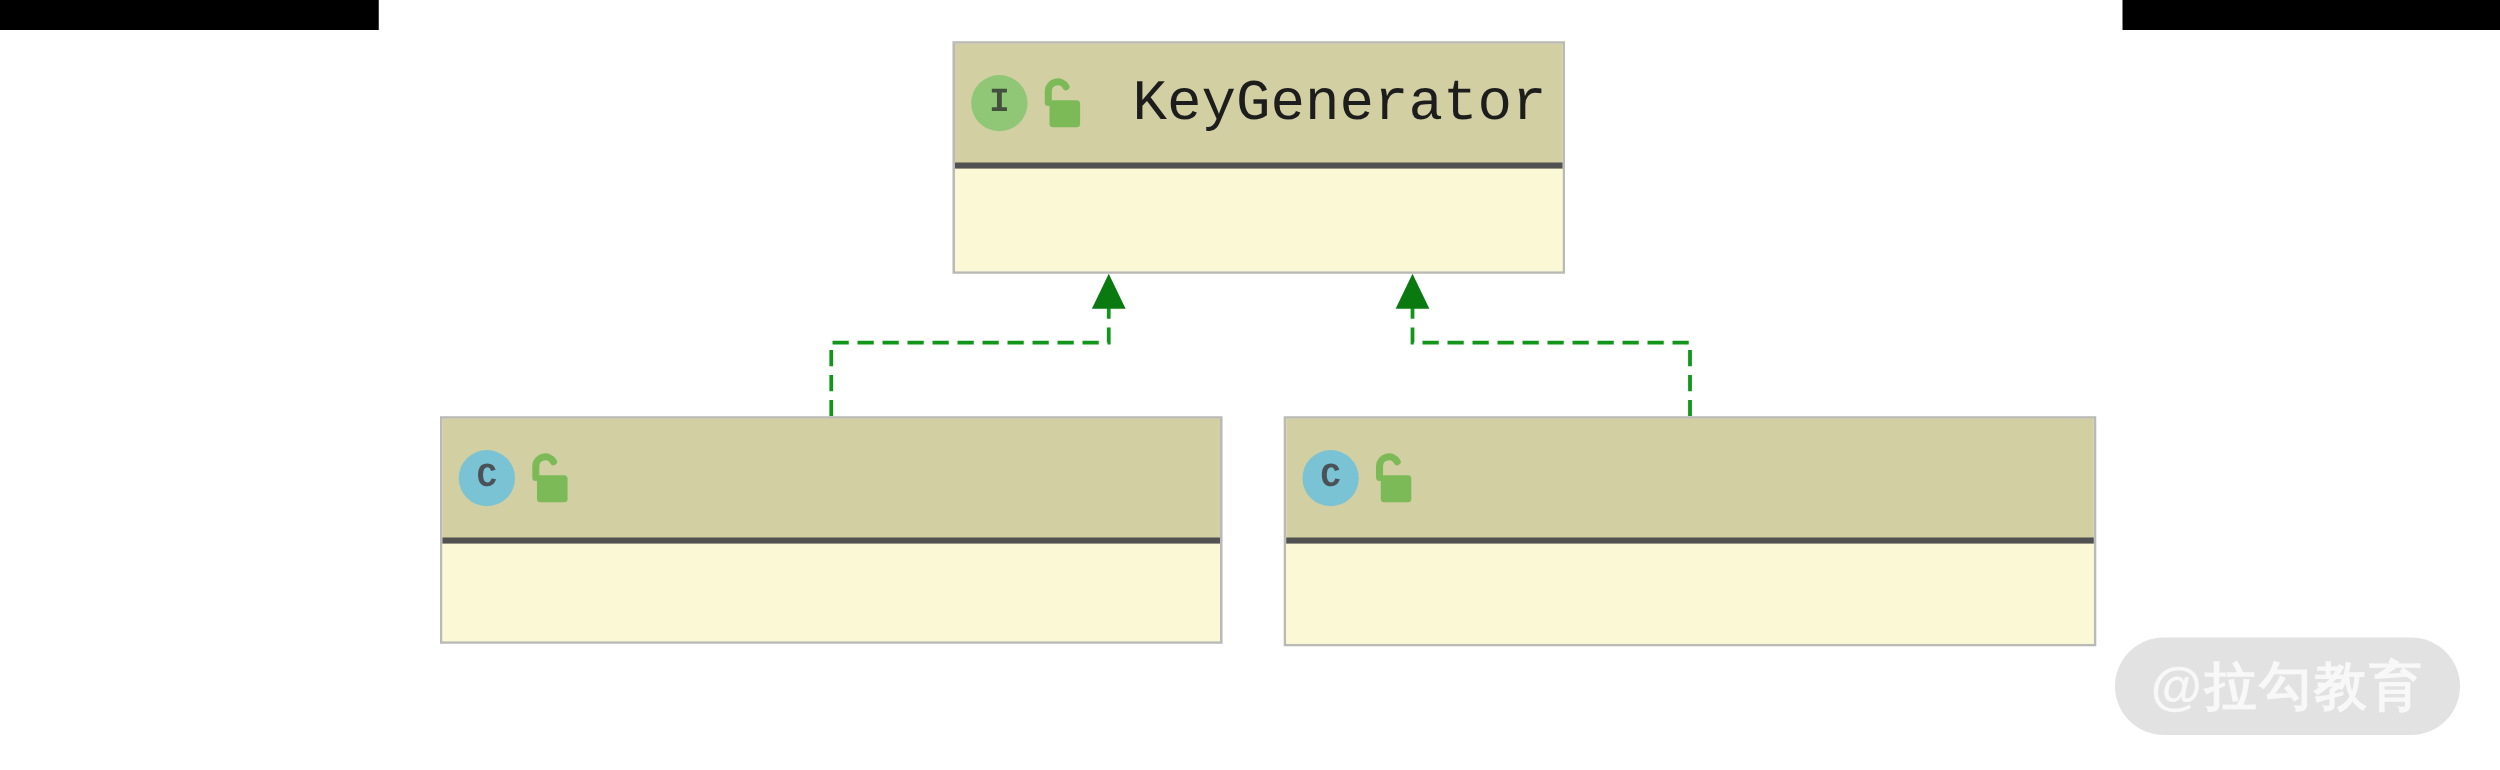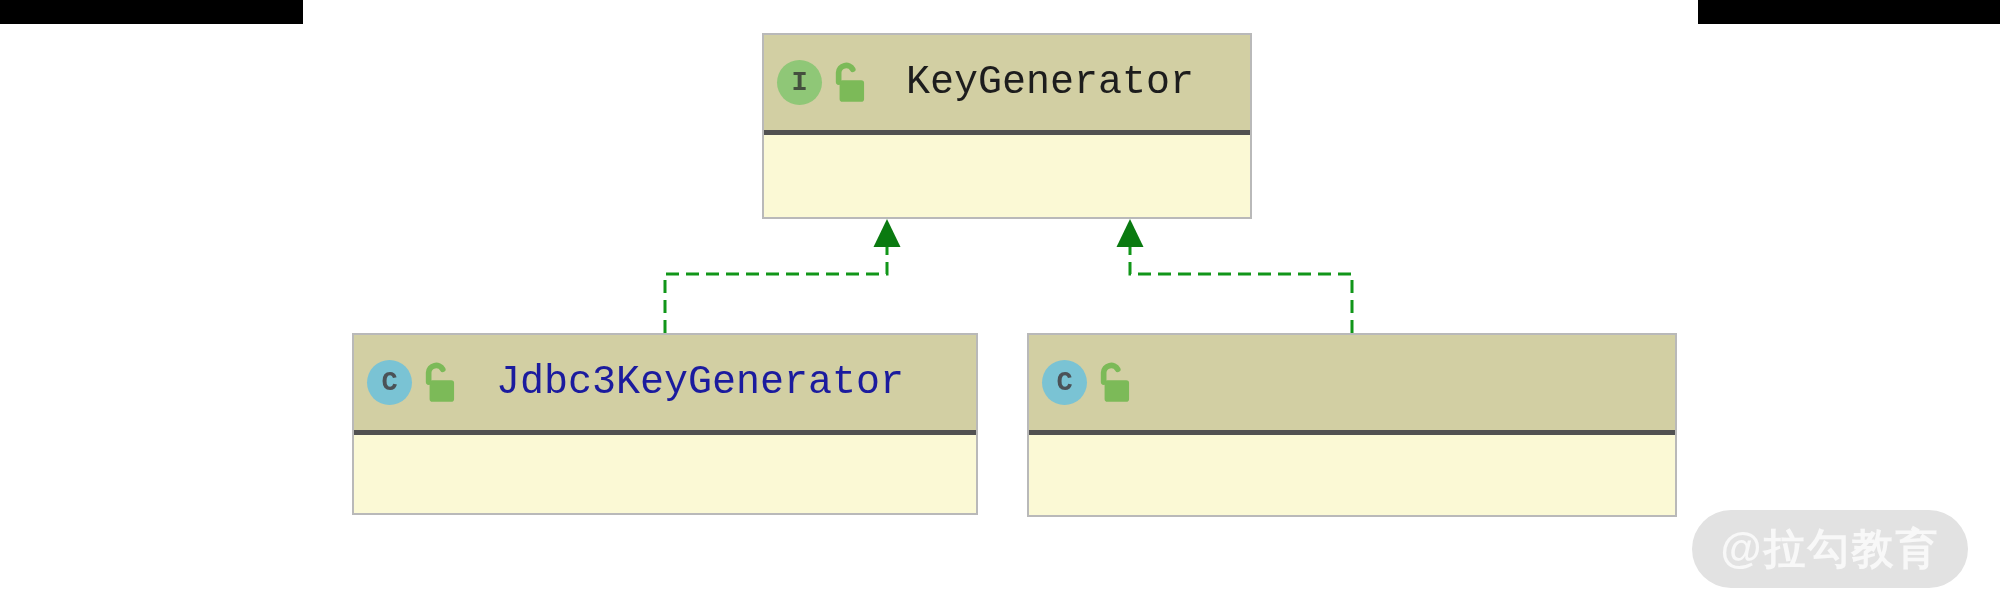--- a/index.html
+++ b/index.html
@@ -65,21 +65,21 @@
     font-weight: bold;
     margin-right: 11px;
     user-select: none;
   }
   .interface-badge { background: #8fc777; color: #44503e; }
   .class-badge     { background: #7ac3d4; color: #4b5257; }
 
   .lock-icon { width: 32px; height: 42px; margin-right: 41px; flex: 0 0 32px; }
 
   .node-name {
-    font-size: 40px;
+    font-size: 46px;
     white-space: nowrap;
     letter-spacing: 0;
   }
   .interface-name { color: #1d1d1d; }
   .class-name     { color: #1b1b9e; }
 
   .watermark {
     position: absolute;
     left: 1692px;
     top: 510px;
@@ -132,21 +132,20 @@
 
   <div class="node" style="left:352px; top:333px; width:626px; height:182px;">
     <div class="node-header">
       <span class="badge class-badge">
         <span>C</span>
       </span>
       <svg class="lock-icon" viewBox="0 0 34 44">
         <path d="M6 21 V11 a8 8 0 0 1 15 -3.5" fill="none" stroke="#7cba58" stroke-width="6" stroke-linecap="round"></path>
         <rect x="7" y="19" width="26" height="23" rx="3" fill="#7cba58"></rect>
       </svg>
-      <span class="node-name class-name">Jdbc3KeyGenerator</span>
     </div>
     <div class="node-body"></div>
   </div>
 
   <div class="node" style="left:1027px; top:333px; width:650px; height:184px;">
     <div class="node-header">
       <span class="badge class-badge">
         <span>C</span>
       </span>
       <svg class="lock-icon" viewBox="0 0 34 44">

